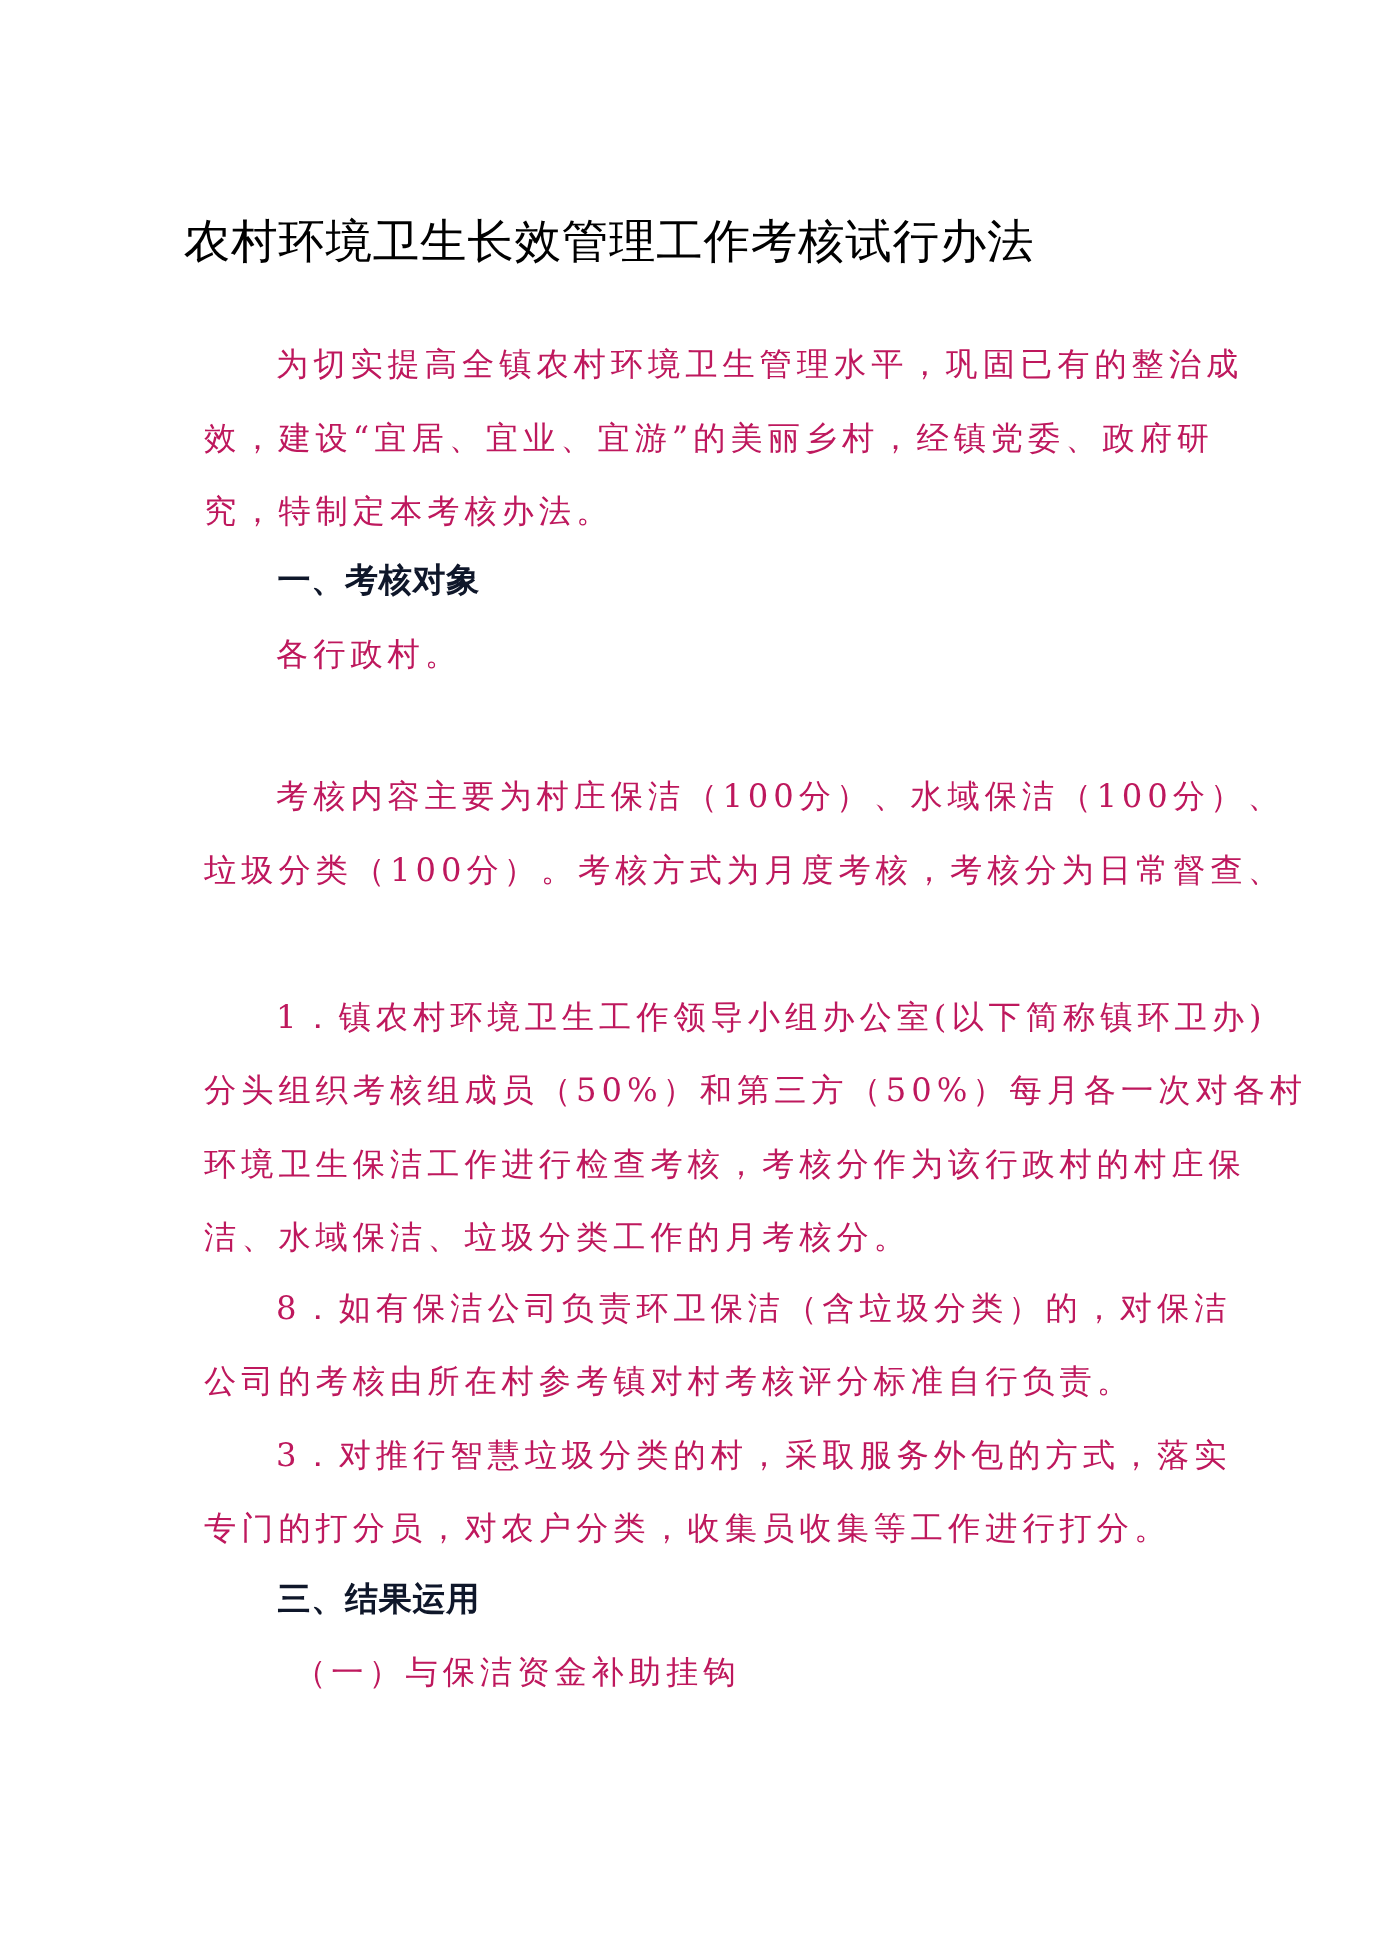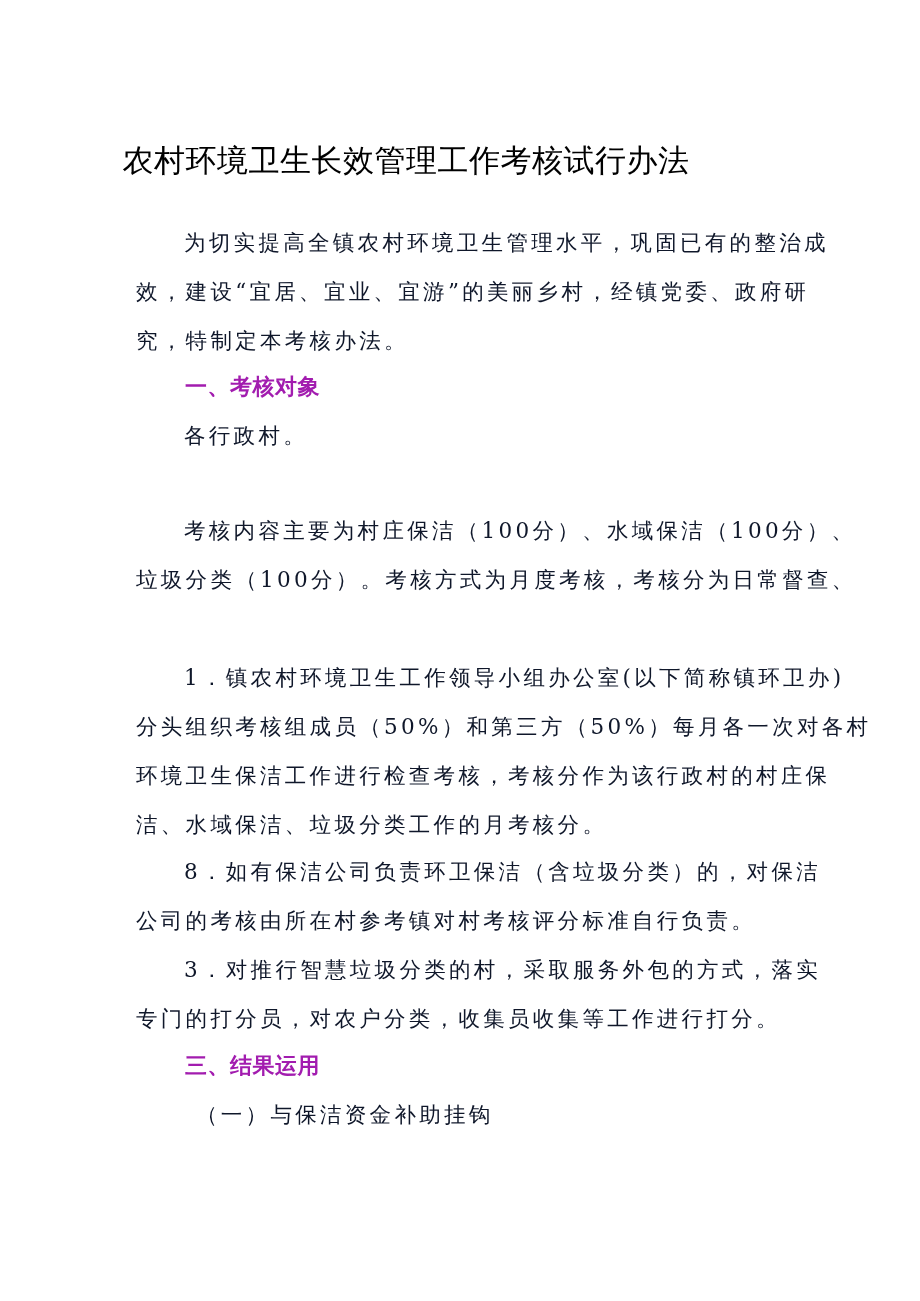--- a/index.html
+++ b/index.html
@@ -4,27 +4,27 @@
 <style>
   html, body { margin: 0; padding: 0; background: #ffffff; }
   body { width: 920px; height: 1301px; position: relative; overflow: hidden; color: #111; }
   .page { position: absolute; left: 0; top: 0; width: 920px; height: 1301px; background: #fff; }
   .title {
     position: absolute; left: 0; top: 138px; width: 812px; text-align: center;
     font-family: "DejaVu Sans", sans-serif; font-size: 31px; letter-spacing: 0.5px; color: #000;
   }
   .line {
     position: absolute; left: 136px; width: 668px; white-space: nowrap;
-    font-family: "DejaVu Serif", serif; font-size: 21.5px; letter-spacing: 3.3px; color: #0f172a;
+    font-family: "DejaVu Serif", serif; font-size: 21.5px; letter-spacing: 3.3px; color: #be185d;
   }
   .indent { left: 184px; width: 620px; }
   .indent2 { left: 196px; }
   .heading {
     position: absolute; left: 185px; white-space: nowrap;
-    font-family: "DejaVu Sans", sans-serif; font-size: 22px; font-weight: bold; color: #a21caf; letter-spacing: 0.5px;
+    font-family: "DejaVu Sans", sans-serif; font-size: 22px; font-weight: bold; color: #0f172a; letter-spacing: 0.5px;
   }
   .just { text-align: justify; text-align-last: justify; }
 </style>
 </head>
 <body>
 
 <div class="page">
 
   <div class="title" style="top:140px">农村环境卫生长效管理工作考核试行办法</div>
 

